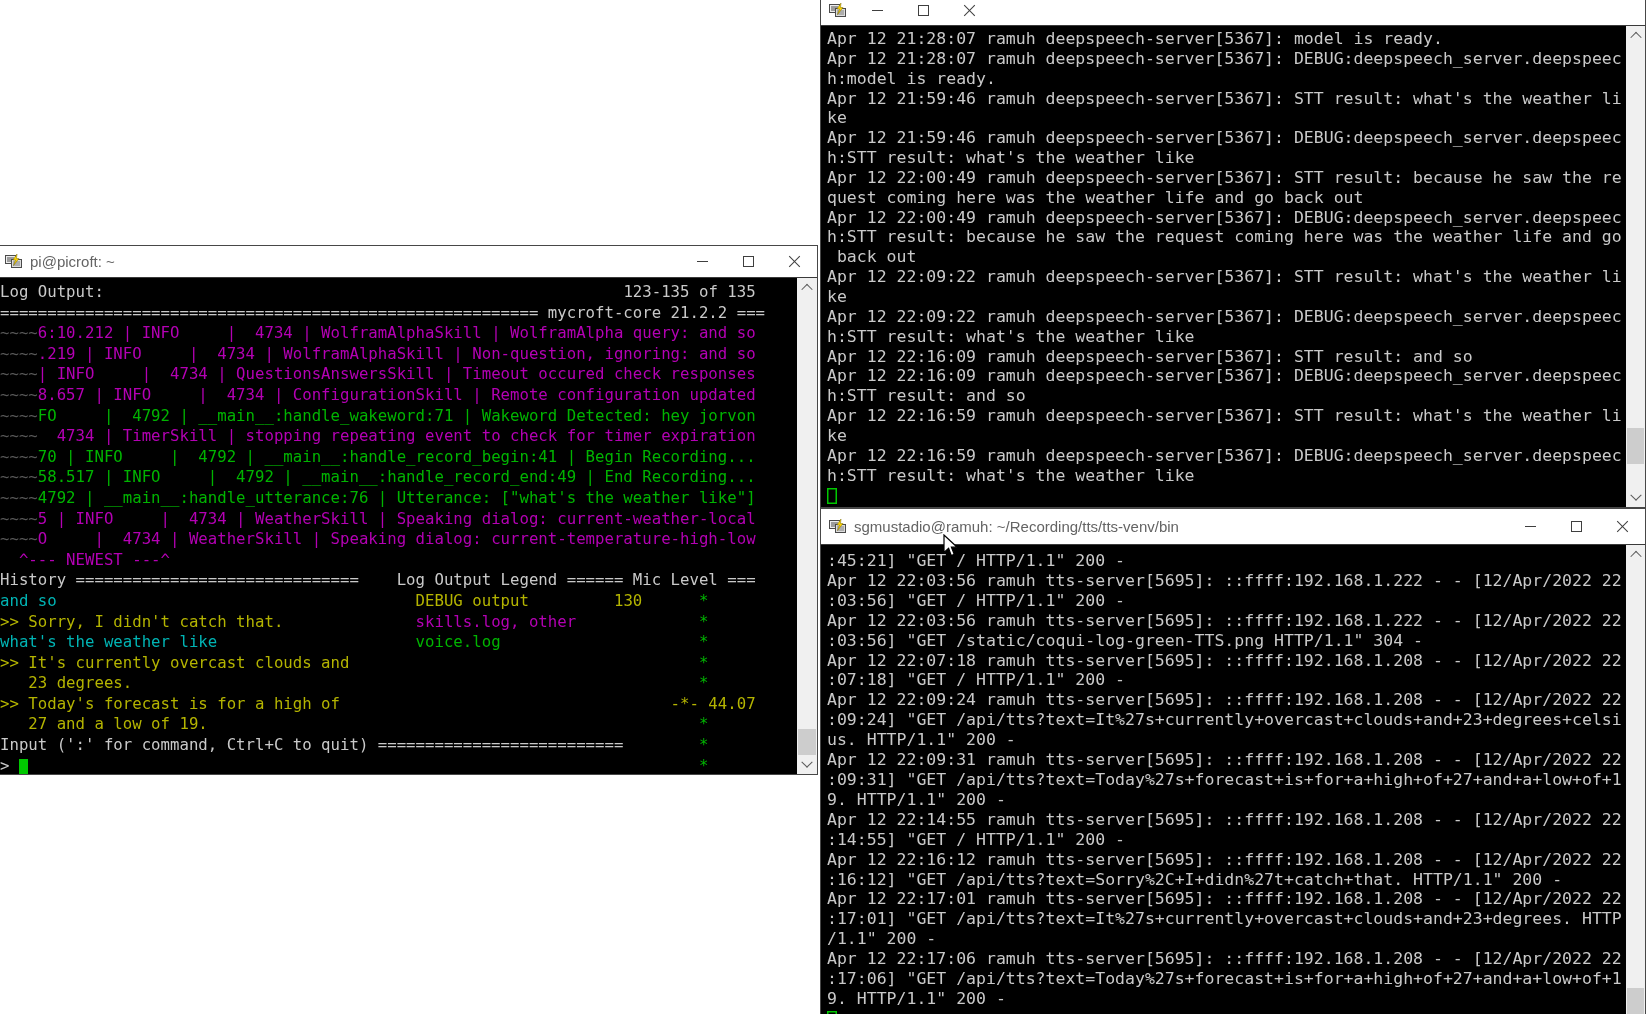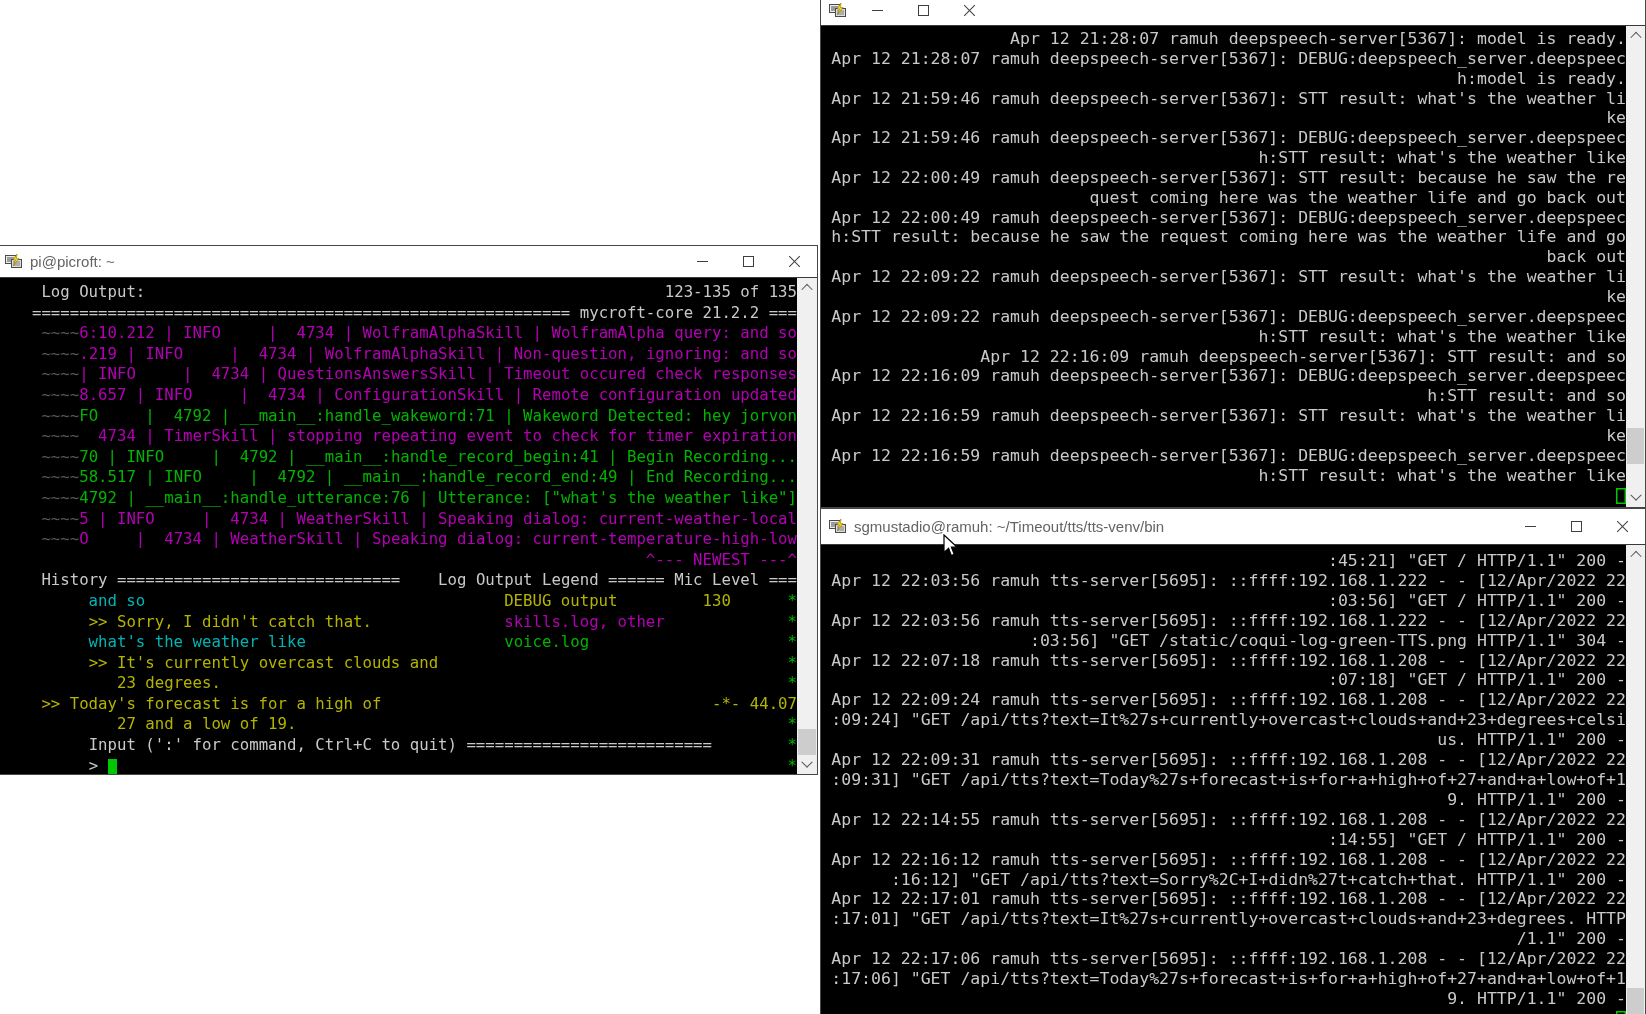--- a/index.html
+++ b/index.html
@@ -20,21 +20,21 @@
   .glyph-max{width:9px;height:9px;border:1px solid #3f3f3f;}
   .glyph-close{position:relative;width:13px;height:13px;}
   .glyph-close:before,.glyph-close:after{
     content:"";position:absolute;left:-1px;top:6px;width:15px;height:1px;background:#3f3f3f;
   }
   .glyph-close:before{transform:rotate(45deg);}
   .glyph-close:after{transform:rotate(-45deg);}
   .content{position:absolute;left:0;right:0;bottom:0;background:#000;overflow:hidden;}
   .term{
     position:absolute;left:0;top:0;bottom:0;overflow:hidden;
-    font-family:"DejaVu Sans Mono",monospace;white-space:pre;text-align:right;
+    font-family:"DejaVu Sans Mono",monospace;white-space:pre;
   }
   .term-line{white-space:pre;}
   .cursor{display:inline-block;width:1ch;height:1.02em;vertical-align:text-bottom;}
   .scrollbar{position:absolute;top:0;bottom:0;right:0;background:#f0f0f0;}
   .sb-arrow{position:absolute;left:0;right:0;height:19px;display:flex;align-items:center;justify-content:center;}
   .chev{width:7px;height:7px;border-left:1.6px solid #5a5a5a;border-top:1.6px solid #5a5a5a;}
   .chev.up{transform:rotate(45deg) translate(1px,1px);}
   .chev.down{transform:rotate(225deg) translate(2px,2px);}
   .sb-thumb{position:absolute;left:1px;right:1px;background:#cdcdcd;}
   #mouse-cursor{position:absolute;z-index:99;}
@@ -121,21 +121,21 @@
   <div class="titlebar" style="height:36px;">
     <span class="app-icon">
       <svg width="18" height="16" viewBox="0 0 18 16">
         <rect x="0.5" y="1.5" width="10" height="8" fill="#ececec" stroke="#4a4a4a"></rect>
         <rect x="2" y="3" width="7" height="5" fill="#9c9c9c"></rect>
         <rect x="6.5" y="5.5" width="10" height="8" fill="#dcdcdc" stroke="#4a4a4a"></rect>
         <rect x="8" y="7" width="7" height="5" fill="#adadad"></rect>
         <polygon points="12,0 8,6 10.5,6 8.5,11.5 14,4.5 11.5,4.5" fill="#ffd400" stroke="#7a6a00" stroke-width="0.5"></polygon>
       </svg>
     </span>
-    <span class="title">sgmustadio@ramuh: ~/Timeout/tts/tts-venv/bin</span>
+    <span class="title">sgmustadio@ramuh: ~/Recording/tts/tts-venv/bin</span>
     <span class="caption-buttons">
       <span class="cbtn">
           <span class="glyph-min"></span>
         </span>
       <span class="cbtn">
           <span class="glyph-max"></span>
         </span>
       <span class="cbtn">
           <span class="glyph-close"></span>
         </span>

